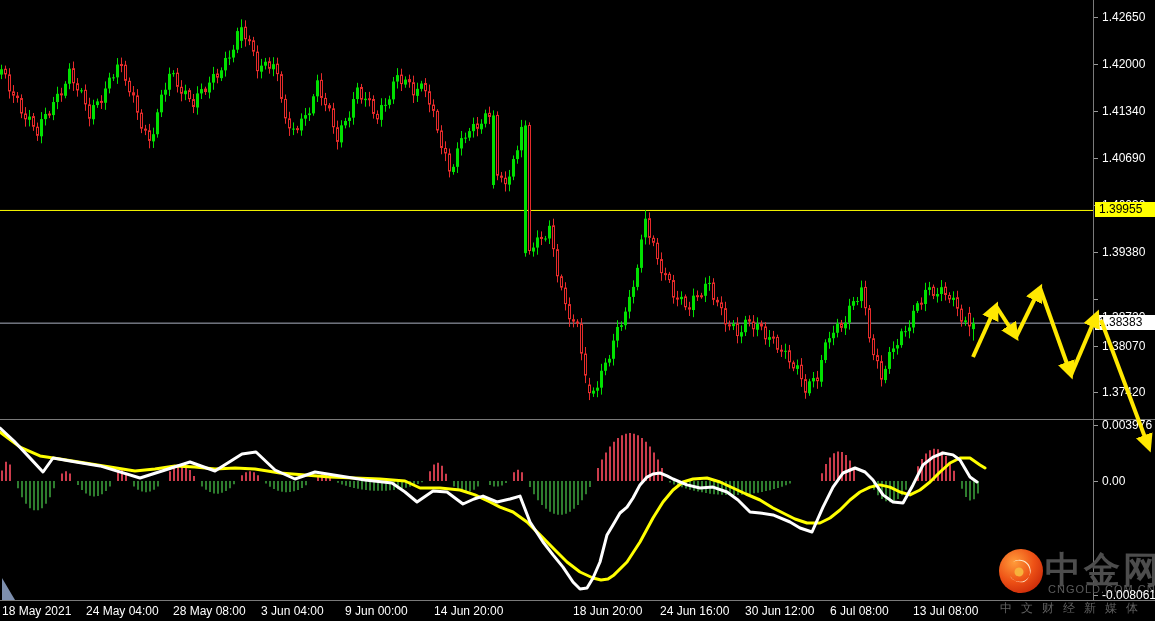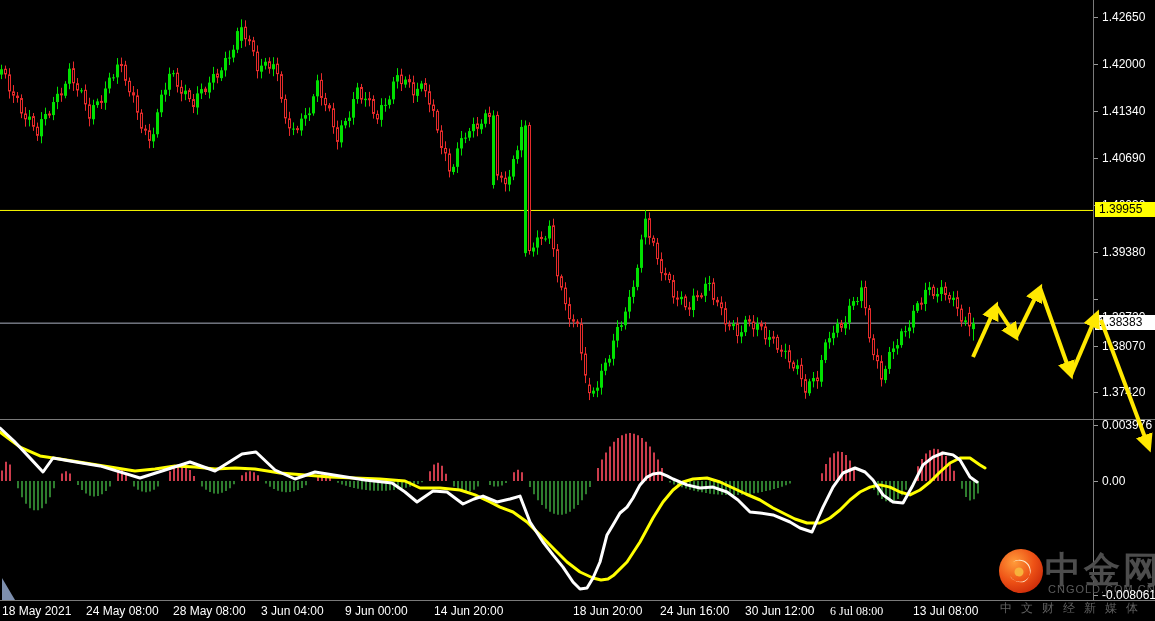--- a/index.html
+++ b/index.html
@@ -792,29 +792,29 @@
       <div class="tick" style="top: 594.539px;"></div>
       <div class="axlabel" style="top: 587.539px;">-0.008061</div>
       <div class="pricebox" style="top: 202.439px; background: rgb(255, 255, 0);">1.39955</div>
       <div class="pricebox" style="top: 315.152px; background: rgb(255, 255, 255);">1.38383</div>
     </div>
   <div id="vsep"></div>
   <div id="hsep1"></div>
   <div id="hsep2"></div>
   <div id="time-axis">
       <div class="tlabel" style="left: 2px;">18 May 2021</div>
-      <div class="tlabel" style="left: 86px;">24 May 08:00</div>
+      <div class="tlabel" style="left: 86px;">24 May 04:00</div>
       <div class="tlabel" style="left: 173px;">28 May 08:00</div>
       <div class="tlabel" style="left: 261px;">3 Jun 04:00</div>
       <div class="tlabel" style="left: 345px;">9 Jun 00:00</div>
       <div class="tlabel" style="left: 434px;">14 Jun 20:00</div>
       <div class="tlabel" style="left: 573px;">18 Jun 20:00</div>
       <div class="tlabel" style="left: 660px;">24 Jun 16:00</div>
       <div class="tlabel" style="left: 745px;">30 Jun 12:00</div>
-      <div class="tlabel" style="left: 830px; font-family: Liberation Serif, serif;">6 Jul 08:00</div>
+      <div class="tlabel" style="left: 830px;">6 Jul 08:00</div>
       <div class="tlabel" style="left: 913px;">13 Jul 08:00</div>
     </div>
 
   <div id="watermark">
     <svg width="1155" height="621">
       <defs>
         <radialGradient id="logograd" cx="35%" cy="30%" r="80%">
           <stop offset="0%" stop-color="#ff9c3a"></stop>
           <stop offset="55%" stop-color="#ee5216"></stop>
           <stop offset="100%" stop-color="#c92708"></stop>

